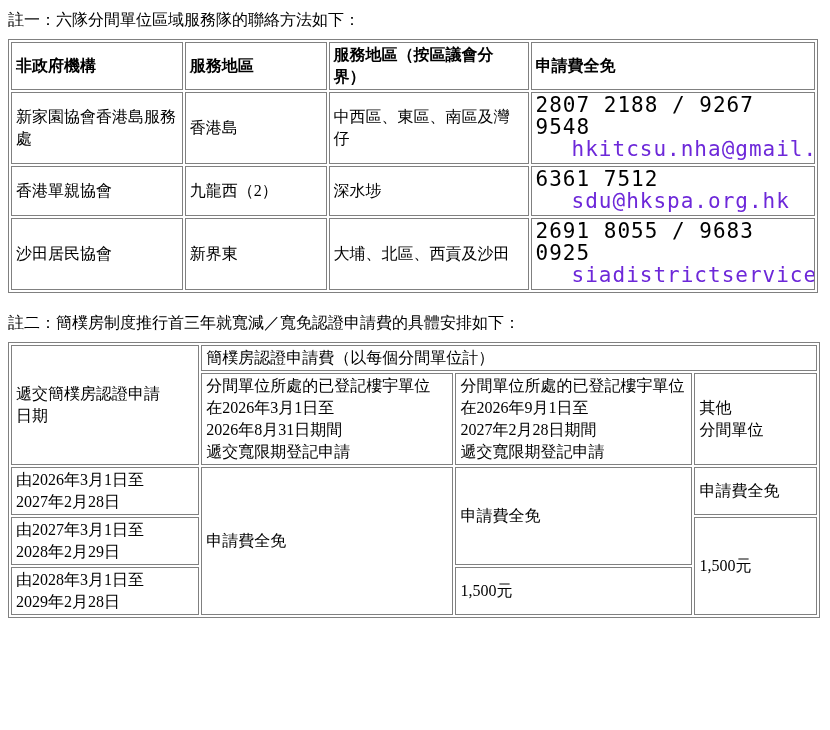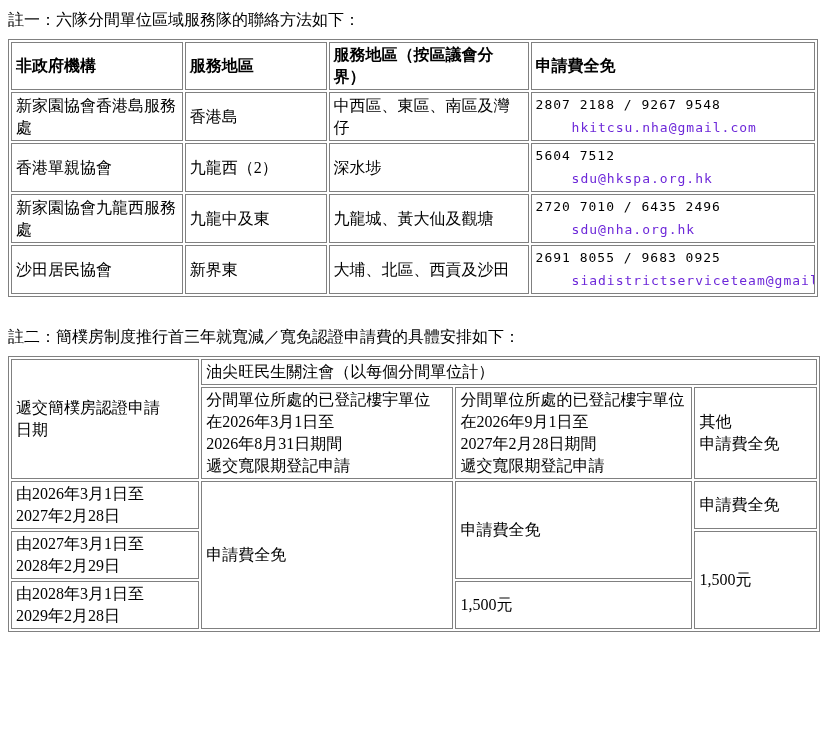--- a/index.html
+++ b/index.html
@@ -16,21 +16,21 @@
     box-sizing: border-box;
     padding: 8px;
     overflow: hidden;
   }
   .note-heading {
     margin: 2px 0 9px 0;
     line-height: 20px;
     white-space: pre-line;
   }
   .note-heading.second {
-    margin-top: 30px;
+    margin-top: 20px;
   }
   table.tbl {
     border-collapse: separate;
     border-spacing: 2px;
     border: 1px solid #808080;
     table-layout: fixed;
     background: #ffffff;
   }
   table.t1 { width: 810px; }
   table.t2 { width: 812px; }
@@ -43,21 +43,21 @@
     overflow: hidden;
   }
   .tbl th { font-weight: bold; }
   .preline { white-space: pre-line; }
   .t1 tr { height: 47px; }
   .t2 tr.hrow1 { height: 25px; }
   .t2 tr.hrow2 { height: 91px; margin-left: 36px; }
   .t2 tr.drow  { height: 45px; }
   .latin {
     font-family: "DejaVu Sans Mono", "Liberation Mono", monospace;
-    font-size: 13px;
+    font-size: 21px;
     letter-spacing: 1px;
   }
   .phone-line { line-height: 22px; }
   a.email {
     color: #6d28d9;
     text-decoration: none;
     cursor: pointer;
     display: inline-block;
     line-height: 22px;
     margin-left: 36px;
@@ -93,32 +93,22 @@
       <td>
         <div class="latin phone-line">2807 2188 / 9267 9548</div>
         <a class="latin email">hkitcsu.nha@gmail.com</a>
       </td>
     </tr>
     <tr>
       <td class="preline">香港單親協會</td>
       <td>九龍西（2）</td>
       <td class="preline">深水埗</td>
       <td>
-        <div class="latin phone-line">5604 7512</div>
+        <div class="latin phone-line">6361 7512</div>
         <a class="latin email">sdu@hkspa.org.hk</a>
-      </td>
-    </tr>
-    <tr>
-      <td class="preline">新家園協會九龍西服務
-處</td>
-      <td>九龍中及東</td>
-      <td class="preline">九龍城、黃大仙及觀塘</td>
-      <td>
-        <div class="latin phone-line">2720 7010 / 6435 2496</div>
-        <a class="latin email">sdu@nha.org.hk</a>
       </td>
     </tr>
     <tr>
       <td class="preline">沙田居民協會</td>
       <td>新界東</td>
       <td class="preline">大埔、北區、西貢及沙田</td>
       <td>
         <div class="latin phone-line">2691 8055 / 9683 0925</div>
         <a class="latin email">siadistrictserviceteam@gmail.com</a>
       </td>
@@ -132,33 +122,33 @@
     <colgroup>
       <col style="width:186px">
         <col style="width:249px">
         <col style="width:234px">
         <col style="width:121px">
     </colgroup>
     <tbody>
         <tr class="hrow1">
       <td rowspan="2" class="preline">遞交簡樸房認證申請
 日期</td>
-      <td colspan="3">油尖旺民生關注會（以每個分間單位計）</td>
+      <td colspan="3">簡樸房認證申請費（以每個分間單位計）</td>
     </tr>
     <tr class="hrow2">
       <td class="preline">分間單位所處的已登記樓宇單位
 在2026年3月1日至
 2026年8月31日期間
 遞交寬限期登記申請</td>
       <td class="preline">分間單位所處的已登記樓宇單位
 在2026年9月1日至
 2027年2月28日期間
 遞交寬限期登記申請</td>
       <td class="preline">其他
-申請費全免</td>
+分間單位</td>
     </tr>
     <tr class="drow">
       <td class="preline">由2026年3月1日至
 2027年2月28日</td>
       <td rowspan="3">申請費全免</td>
       <td rowspan="2">申請費全免</td>
       <td>申請費全免</td>
     </tr>
     <tr class="drow">
       <td class="preline">由2027年3月1日至

